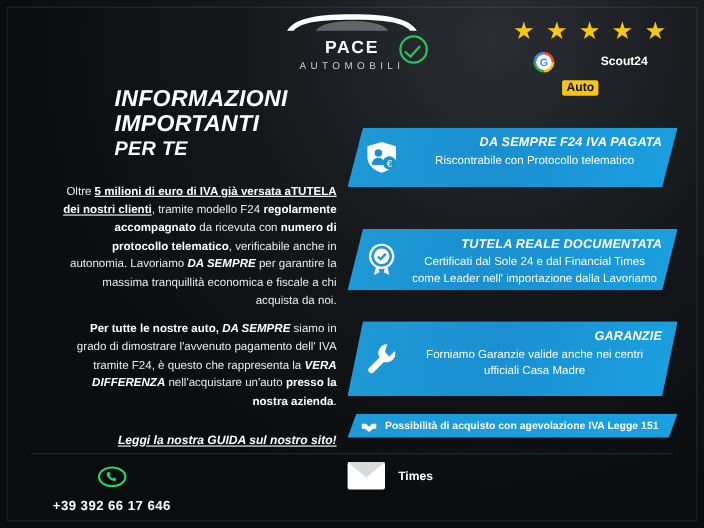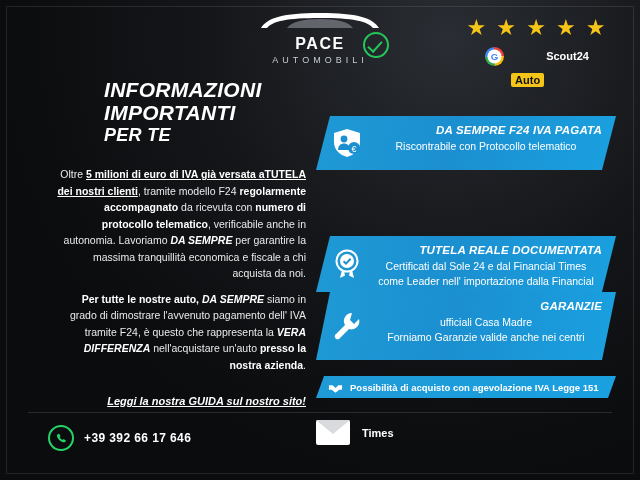--- a/index.html
+++ b/index.html
@@ -232,21 +232,21 @@
     left: 14px;
     top: 50%;
     transform: translateY(-50%);
     width: 34px;
     height: 34px;
     display: flex;
     align-items: center;
     justify-content: center;
   }
   #panel-0 { top: 116px; height: 54px; }
-  #panel-1 { top: 208px; height: 56px; margin-top: 28px; }
+  #panel-1 { top: 208px; height: 56px; }
   #panel-2 { top: 292px; height: 68px; }
 
   .icon-svg { display: block; }
 
   
   .ribbon {
     position: absolute;
     left: 316px;
     top: 376px;
     width: 300px;
@@ -279,20 +279,21 @@
     background: rgba(255,255,255,0.12);
   }
   .whatsapp {
     position: absolute;
     left: 48px;
     top: 424px;
     height: 28px;
     display: flex;
     align-items: center;
     gap: 10px;
+    flex-direction: column;
   }
   .wa-circle {
     width: 26px;
     height: 26px;
     border-radius: 50%;
     border: 2px solid #25d366;
     display: flex;
     align-items: center;
     justify-content: center;
     box-sizing: border-box;
@@ -404,32 +405,32 @@
       <svg class="icon-svg" width="32" height="32" viewBox="0 0 32 32">
         <circle cx="16" cy="13" r="10.5" fill="none" stroke="#ffffff" stroke-width="2"></circle>
         <circle cx="16" cy="13" r="7" fill="#ffffff"></circle>
         <path d="M12.6 13.2 l2.4 2.4 l4.6 -4.8" fill="none" stroke="#1b8fd0" stroke-width="2"></path>
         <path d="M11 22 l-2 8 l5 -2.5 l-1 -4.5 Z" fill="#ffffff"></path>
         <path d="M21 22 l2 8 l-5 -2.5 l1 -4.5 Z" fill="#ffffff"></path>
       </svg>
     </div>
     <div class="p-title">TUTELA REALE DOCUMENTATA</div>
     <div class="p-body">Certificati dal Sole 24 e dal Financial Times</div>
-    <div class="p-body">come Leader nell' importazione dalla Financial</div>
+    <div class="p-body">come Leader nell' importazione dalla Lavoriamo</div>
   </div>
 
   <div class="panel" id="panel-2">
     <div class="p-icon">
       <svg class="icon-svg" width="32" height="32" viewBox="0 0 32 32">
         <path d="M21 3 a8 8 0 0 0 -7 12 L4 25 a3 3 0 0 0 4 4 l10 -10 a8 8 0 0 0 10 -10 l-5 5 l-4 -4 Z" fill="#ffffff"></path>
       </svg>
     </div>
     <div class="p-title">GARANZIE</div>
+    <div class="p-body">Forniamo Garanzie valide anche nei centri</div>
     <div class="p-body">ufficiali Casa Madre</div>
-    <div class="p-body">Forniamo Garanzie valide anche nei centri</div>
   </div>
 
   <div class="ribbon">
     <div class="ribbon-icon">
       <svg class="icon-svg" width="15" height="14" viewBox="0 0 16 14">
         <path d="M1 5 h4 l3 3 l3 -3 h4 v5 h-3 l-4 3 l-4 -3 H1 Z" fill="#ffffff"></path>
       </svg>
     </div>
     <span>Possibilità di acquisto con agevolazione IVA Legge 151</span>
   </div>

